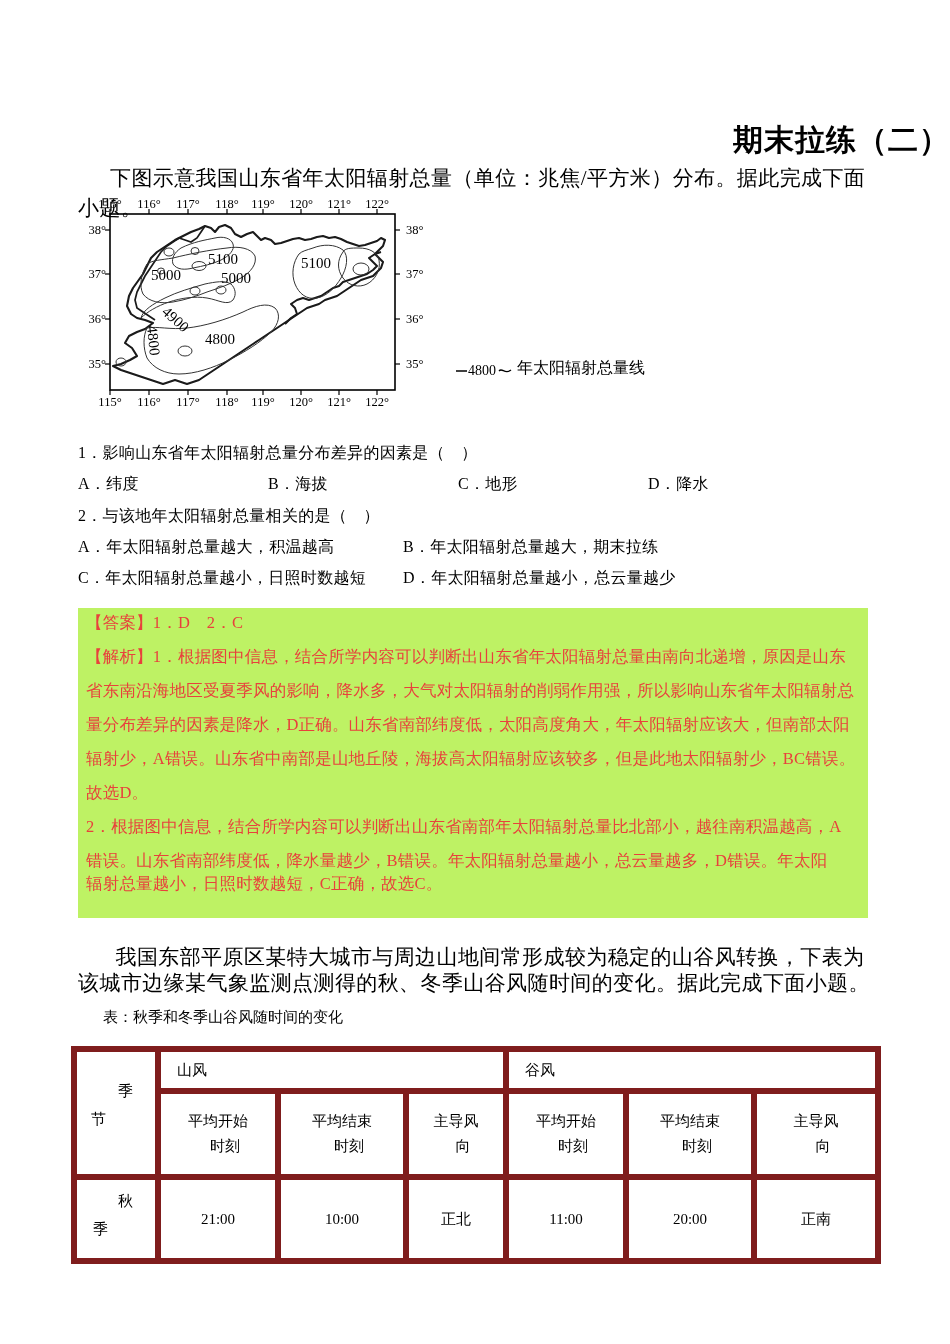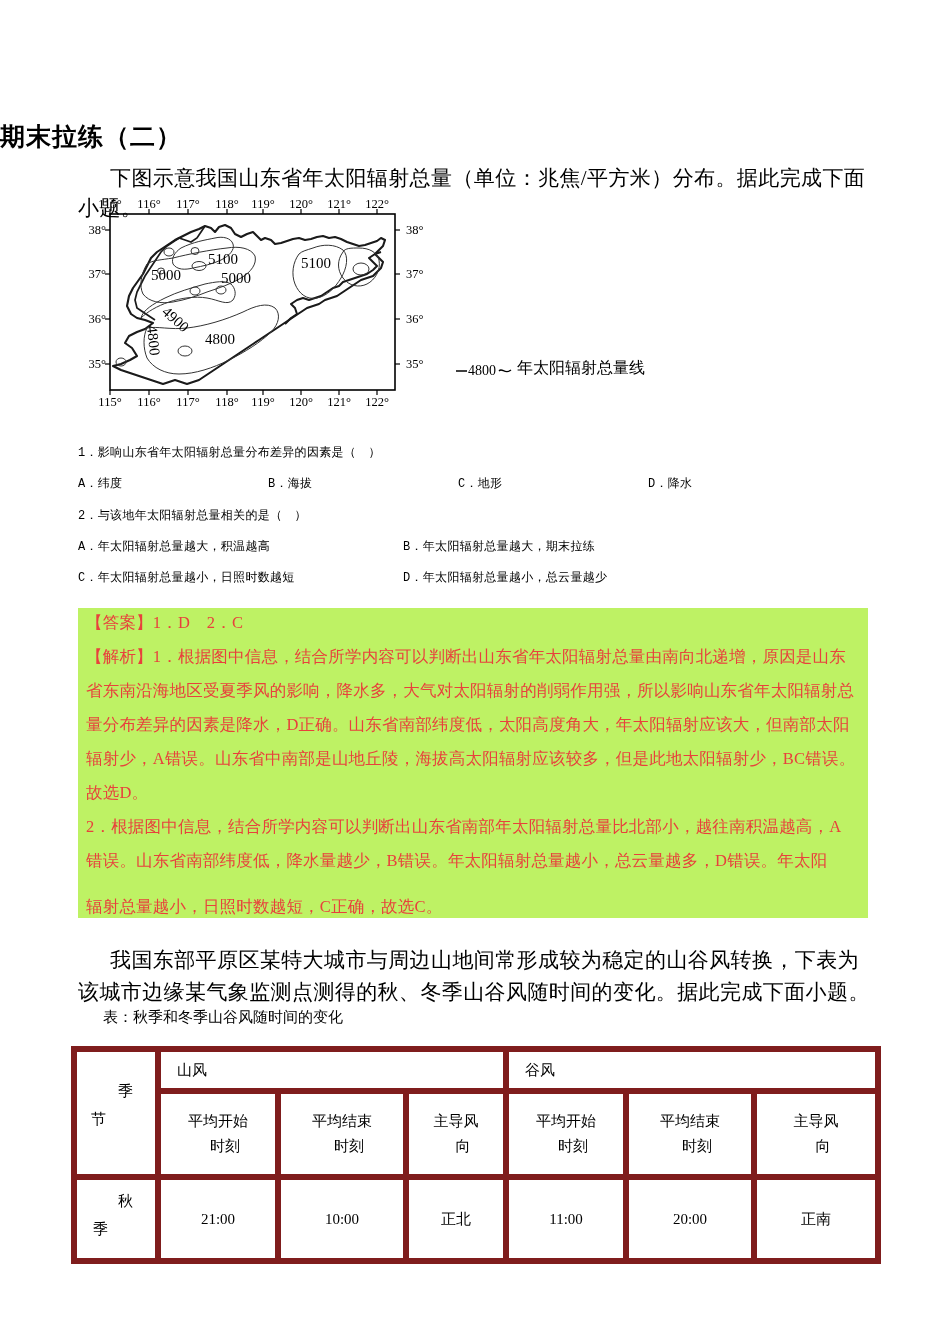--- a/index.html
+++ b/index.html
@@ -20,42 +20,41 @@
     left: 0; top: 0;
     width: 950px;
     height: 1344px;
   }
 
   
   .doc-title {
     position: absolute;
     left: 0; top: 120px;
     width: 950px;
-    text-align: left;
-    font-size: 25px;
+    text-align: right;
+    font-size: 30px;
     font-weight: bold;
     letter-spacing: 1px;
     font-family: "Liberation Sans", "DejaVu Sans", sans-serif;
   }
 
   
   .intro {
     position: absolute;
     font-size: 21px;
     line-height: 30px;
     letter-spacing: 0.4px;
   }
   #intro-1 { left: 78px; top: 163px; width: 800px; text-indent: 32px; }
 
   .qline {
     position: absolute;
-    font-size: 12px;
+    font-size: 16px;
     line-height: 26px;
     letter-spacing: 0.3px;
-    font-family: Liberation Mono, monospace;
   }
 
   
   #q1-stem { left: 78px; top: 440px; }
   #q1-opts { left: 78px; top: 471px; width: 800px; }
   #q2-stem { left: 78px; top: 503px; }
   #q2-opts-a { left: 78px; top: 534px; width: 800px; }
   #q2-opts-b { left: 78px; top: 565px; width: 800px; }
   .opt { display: inline-block; }
   .w4 { width: 190px; }
@@ -77,21 +76,22 @@
     font-size: 16.5px;
     letter-spacing: 0.2px;
     white-space: nowrap;
   }
   .lbl { font-weight: normal; }
 
   
   #intro-2 {
     left: 78px; top: 944px; width: 792px;
     text-indent: 32px;
-    line-height: 32px;
+    line-height: 26px;
+    text-align: center;
   }
   #table-caption {
     position: absolute;
     left: 78px; top: 1008px;
     font-size: 15px;
     text-indent: 25px;
     width: 600px;
   }
 
   
@@ -358,21 +358,21 @@
     </div>
     <div class="ln" style="left:8px; top:38px;">
       <span class="lbl">【解析】</span><span>1．根据图中信息，结合所学内容可以判断出山东省年太阳辐射总量由南向北递增，原因是山东</span>
     </div>
     <div class="ln" style="left:8px; top:72px;">省东南沿海地区受夏季风的影响，降水多，大气对太阳辐射的削弱作用强，所以影响山东省年太阳辐射总</div>
     <div class="ln" style="left:8px; top:106px;">量分布差异的因素是降水，D正确。山东省南部纬度低，太阳高度角大，年太阳辐射应该大，但南部太阳</div>
     <div class="ln" style="left:8px; top:140px;">辐射少，A错误。山东省中南部是山地丘陵，海拔高太阳辐射应该较多，但是此地太阳辐射少，BC错误。</div>
     <div class="ln" style="left:8px; top:174px;">故选D。</div>
     <div class="ln" style="left:8px; top:208px;">2．根据图中信息，结合所学内容可以判断出山东省南部年太阳辐射总量比北部小，越往南积温越高，A</div>
     <div class="ln" style="left:8px; top:242px;">错误。山东省南部纬度低，降水量越少，B错误。年太阳辐射总量越小，总云量越多，D错误。年太阳</div>
-    <div class="ln" style="left:8px; top:288px;">辐射总量越小，日照时数越短，C正确，故选C。</div>
+    <div class="ln" style="left:8px; top:265px;">辐射总量越小，日照时数越短，C正确，故选C。</div>
   </div>
 
   <div class="intro" id="intro-2">我国东部平原区某特大城市与周边山地间常形成较为稳定的山谷风转换，下表为该城市边缘某气象监测点测得的秋、冬季山谷风随时间的变化。据此完成下面小题。</div>
   <div id="table-caption">表：秋季和冬季山谷风随时间的变化</div>
 
   <table class="wind-table">
     <colgroup>
       <col style="width:84px">
       <col style="width:120px">
       <col style="width:128px">

